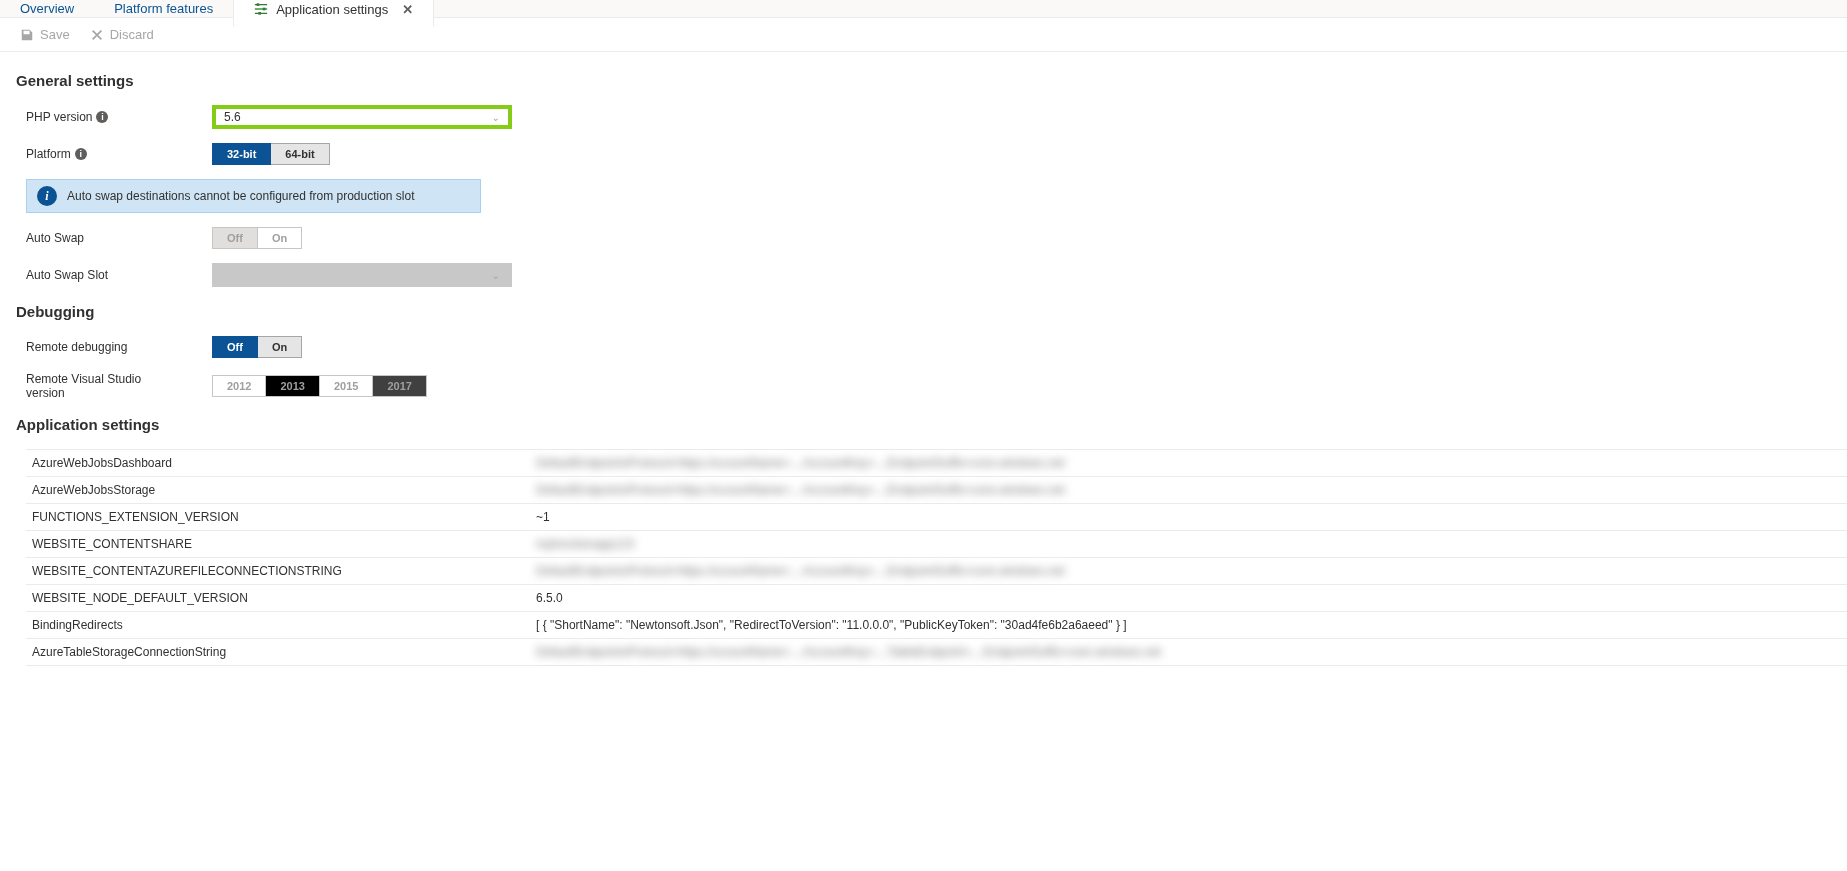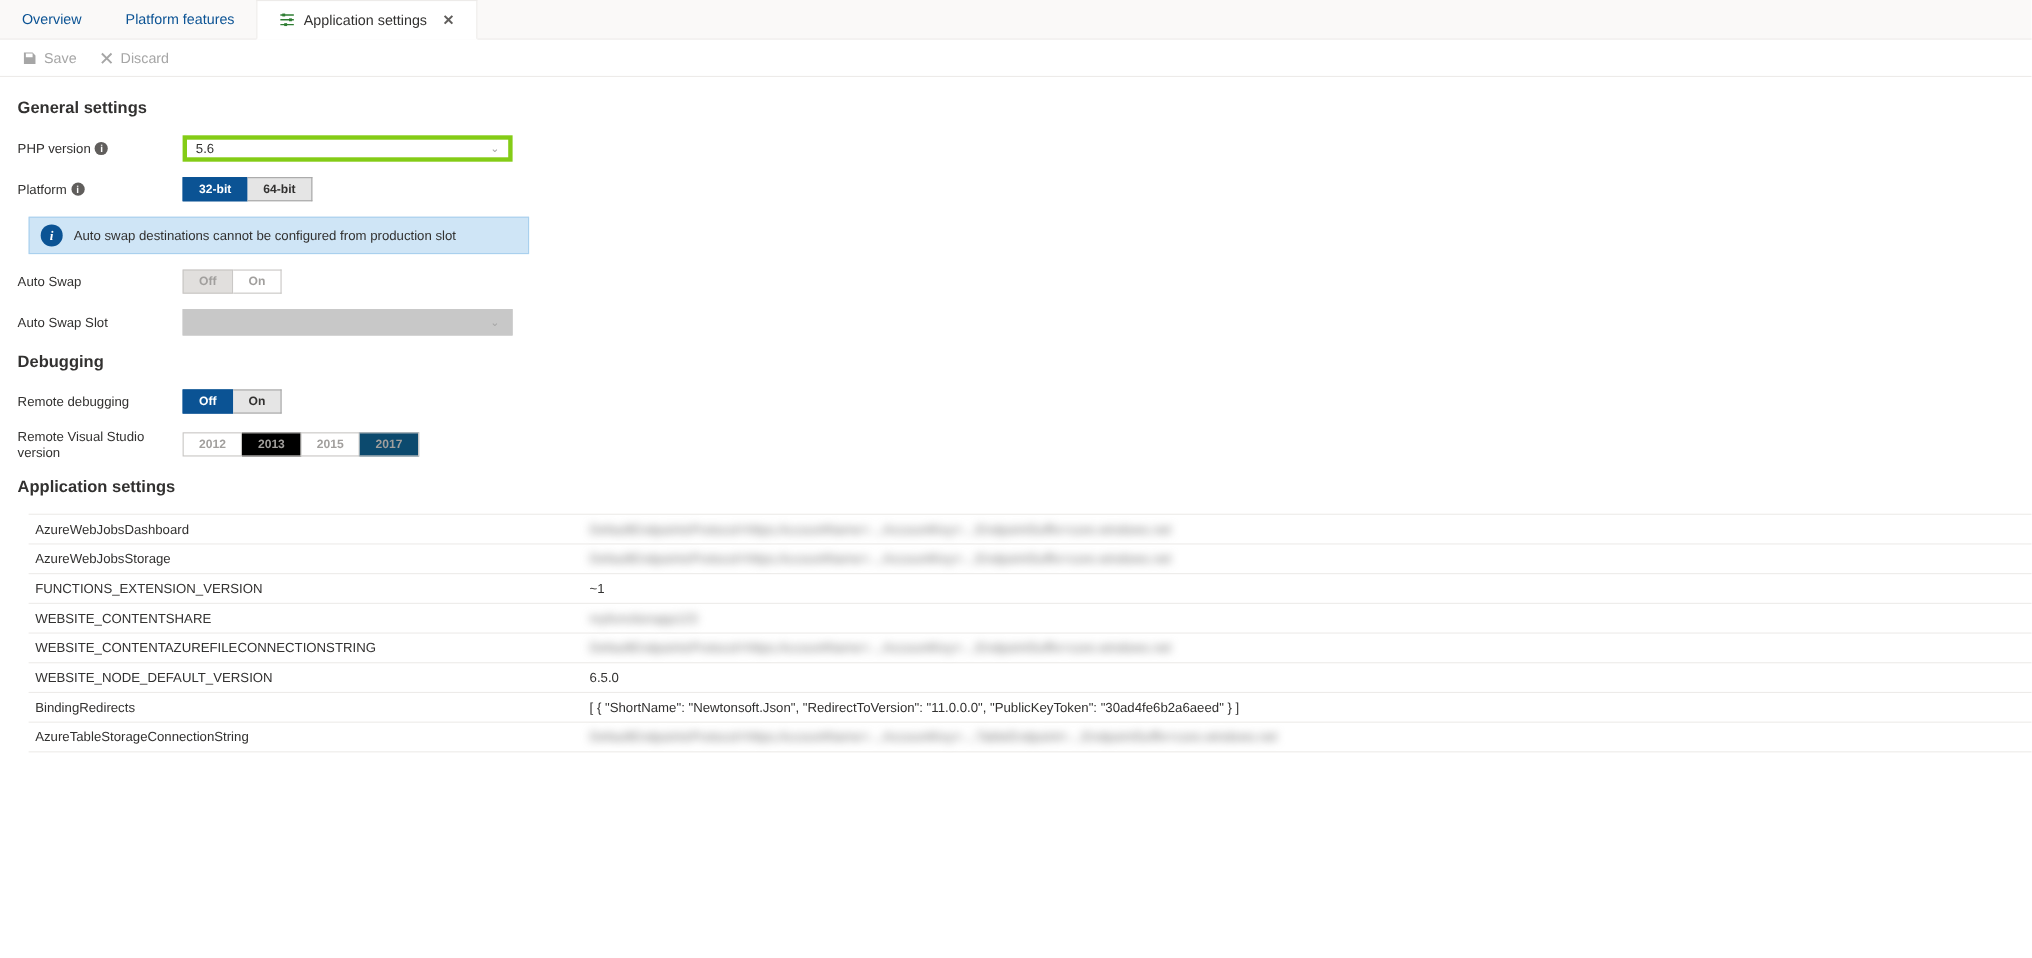--- a/index.html
+++ b/index.html
@@ -1,39 +1,39 @@
 <!DOCTYPE html>
 <html><head>
 <meta charset="utf-8">
 <style>
   * { box-sizing: border-box; margin: 0; padding: 0; }
   html, body { font-family: "Segoe UI", Arial, sans-serif; font-size: 13px; color: #323130; background: #fff; }
   body { width: 1847px; }
 
   
-  .tabs { display: flex; align-items: center; height: 36px; border-bottom: 1px solid #edebe9; background: #faf9f8; }
+  .tabs { display: flex; align-items: center; height: 18px; border-bottom: 1px solid #edebe9; background: #faf9f8; }
   .tab { height: 36px; display: flex; align-items: center; padding: 0 20px; color: #0b5394; cursor: pointer; font-size: 13px; }
   .tab.active { background: #fff; border: 1px solid #edebe9; border-bottom: 1px solid #fff; margin-bottom: -1px; color: #323130; font-weight: 400; }
   .tab.active .sliders-icon { margin-right: 8px; }
   .tab .close-x { margin-left: 14px; color: #605e5c; font-weight: bold; }
 
   
   .sliders-icon svg { width: 14px; height: 14px; display: block; }
 
   
   .toolbar { display: flex; align-items: center; height: 34px; border-bottom: 1px solid #edebe9; padding-left: 20px; gap: 20px; }
   .tool-btn { display: flex; align-items: center; gap: 6px; color: #a6a6a6; cursor: default; font-size: 13px; }
   .tool-btn svg { width: 14px; height: 14px; fill: currentColor; }
 
   
   .content { padding: 20px 0 40px 16px; }
   h2.section { font-size: 15px; font-weight: 700; margin: 16px 0 16px 0; }
   h2.section.first { margin-top: 0; }
 
-  .form-row { display: flex; align-items: center; margin: 14px 0 14px 0; }
+  .form-row { display: flex; align-items: center; margin: 14px 0 14px 10px; gap: 36px; }
   .form-label { width: 150px; font-size: 12px; color: #323130; display: flex; align-items: center; gap: 4px; }
   .form-label .info { width: 12px; height: 12px; border-radius: 50%; background: #605e5c; color: #fff; display: inline-flex; align-items: center; justify-content: center; font-size: 9px; font-weight: bold; }
 
   
   .select { width: 300px; height: 24px; border: 4px solid #84cc16; display: flex; align-items: center; justify-content: space-between; padding: 0 8px; font-size: 12px; background: #fff; cursor: pointer; }
   .select.disabled { background: #c8c8c8; border-color: #c8c8c8; color: #c8c8c8; cursor: default; }
   .select .chev { color: #a6a6a6; font-size: 10px; }
 
   
   .seg { display: flex; font-weight: bold; }
@@ -163,21 +163,21 @@
   </div>
 
   <div class="form-row">
     <div class="form-label">
       <span>Remote Visual Studio version</span>
     </div>
     <div class="seg">
       <div class="opt disabled" style="background:#fff">2012</div>
       <div class="opt disabled" style="background:#000000">2013</div>
       <div class="opt disabled" style="background:#fff">2015</div>
-      <div class="opt disabled" style="background:#0c4a6e">2017</div>
+      <div class="opt disabled" style="background:#404040">2017</div>
     </div>
   </div>
 
   <h2 class="section">Application settings</h2>
 
   <div class="settings-table" id="settings-table">
       <div class="st-row">
         <div class="st-key">AzureWebJobsDashboard</div>
         <div class="st-val blurred">DefaultEndpointsProtocol=https;AccountName=...;AccountKey=...;EndpointSuffix=core.windows.net</div>
       </div>

